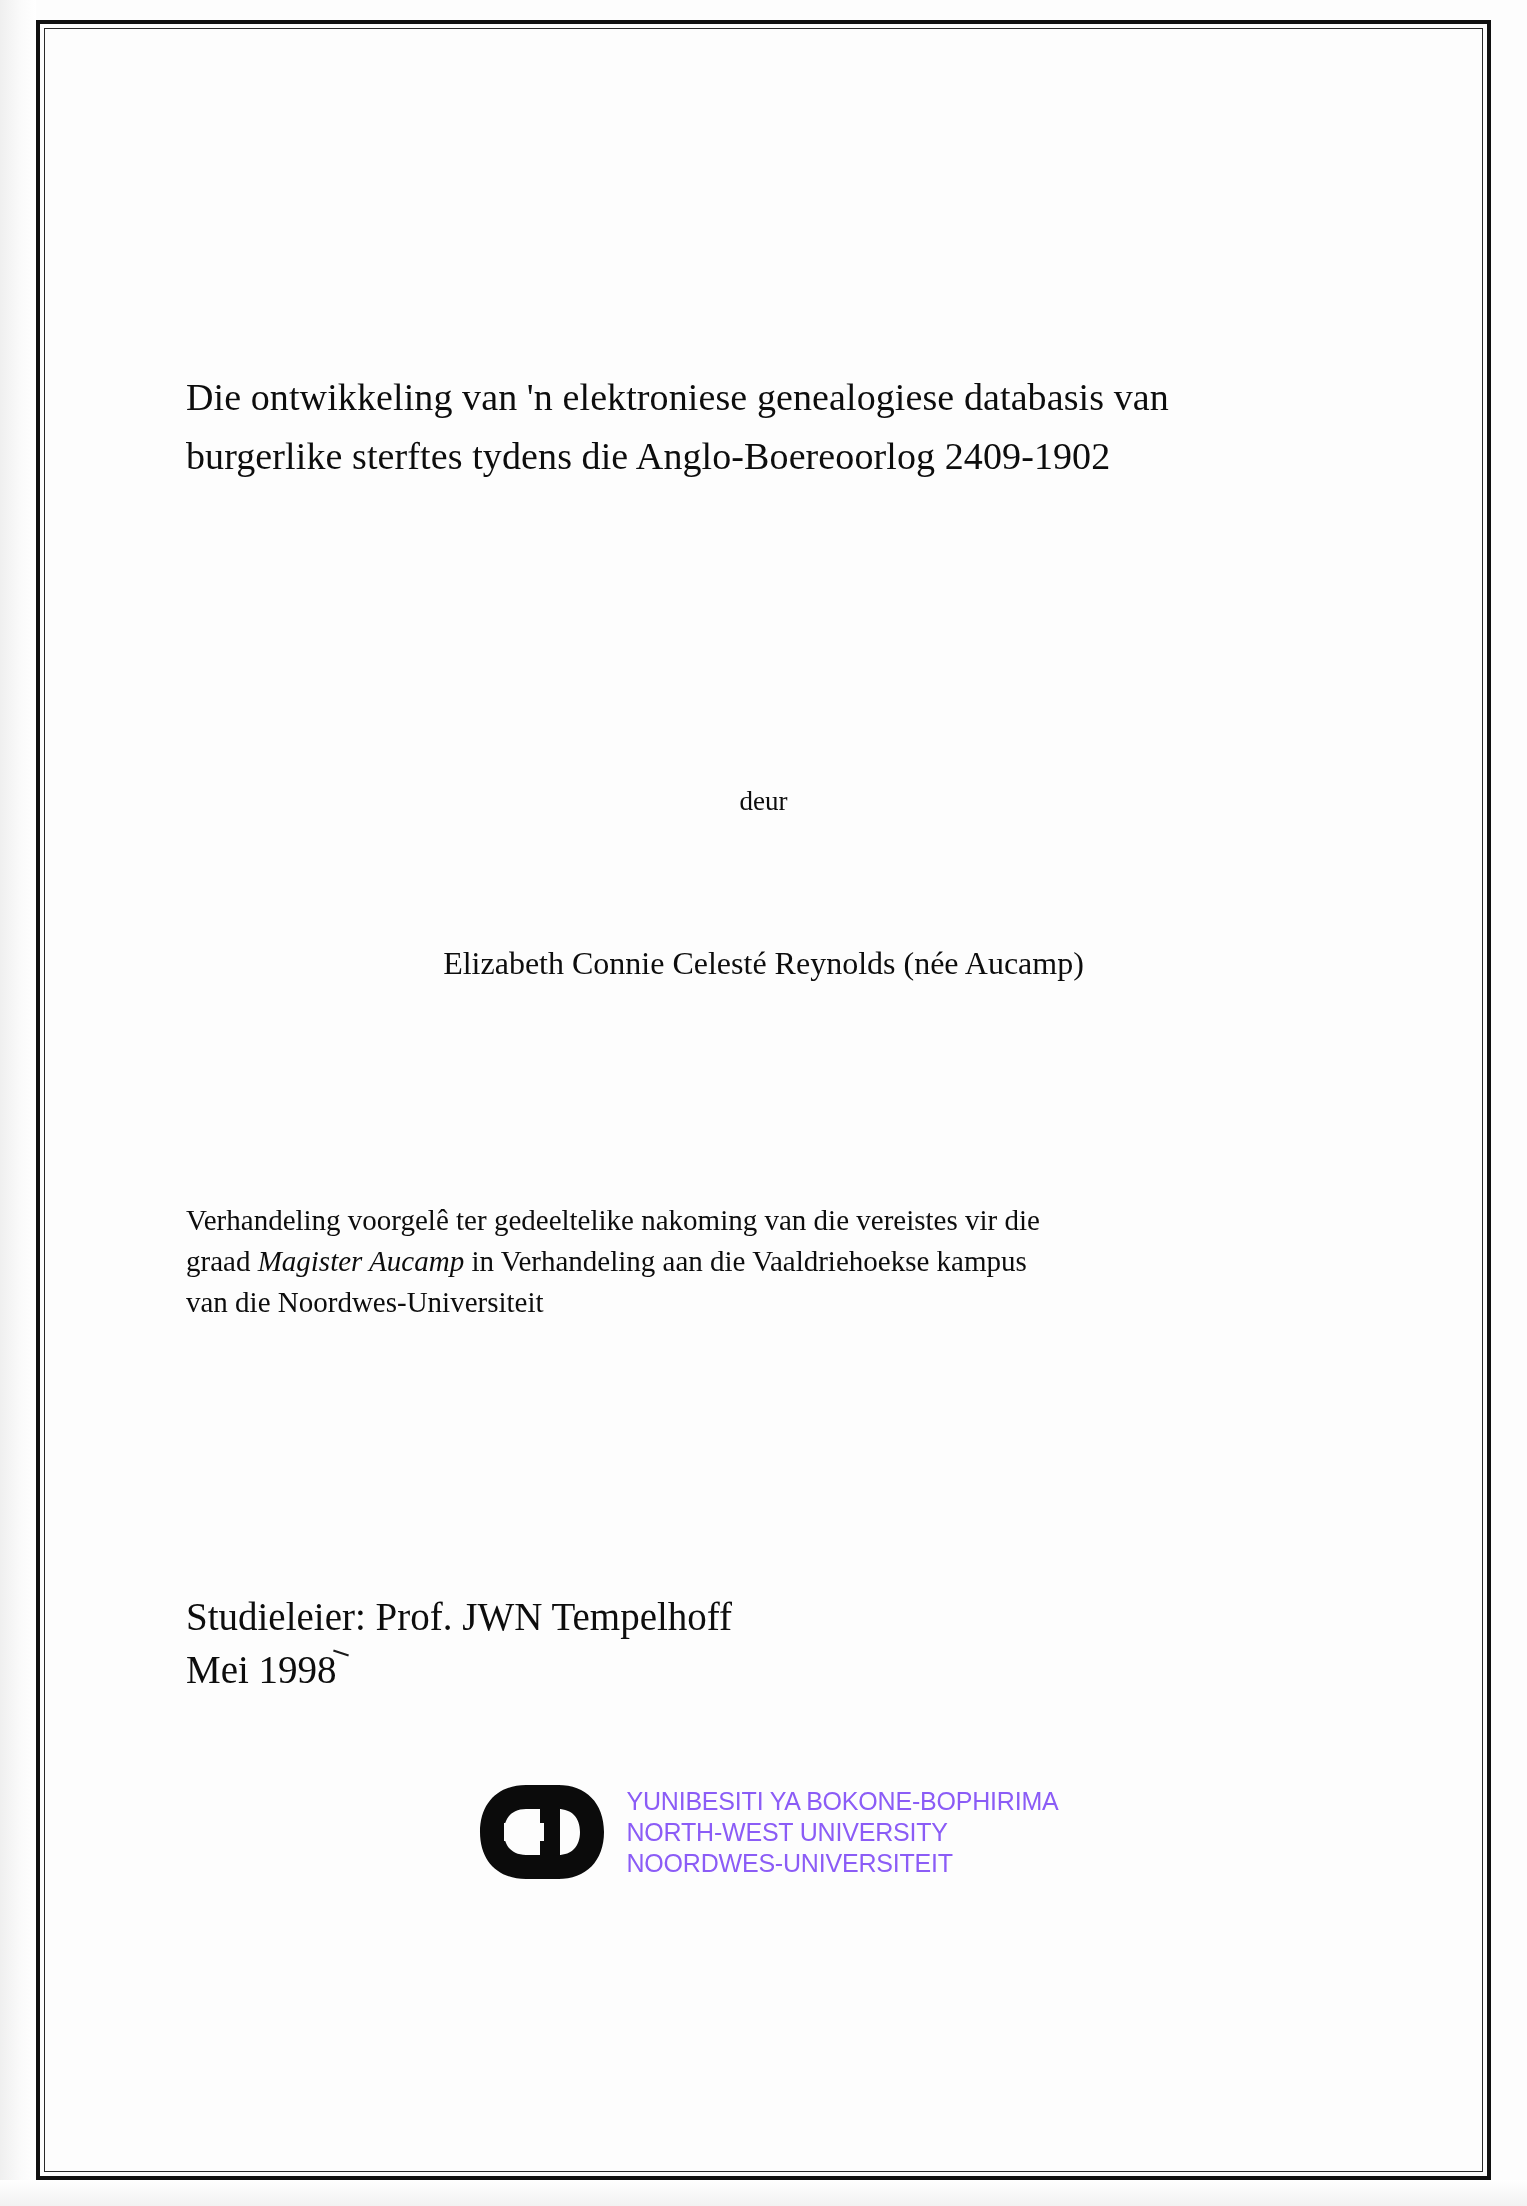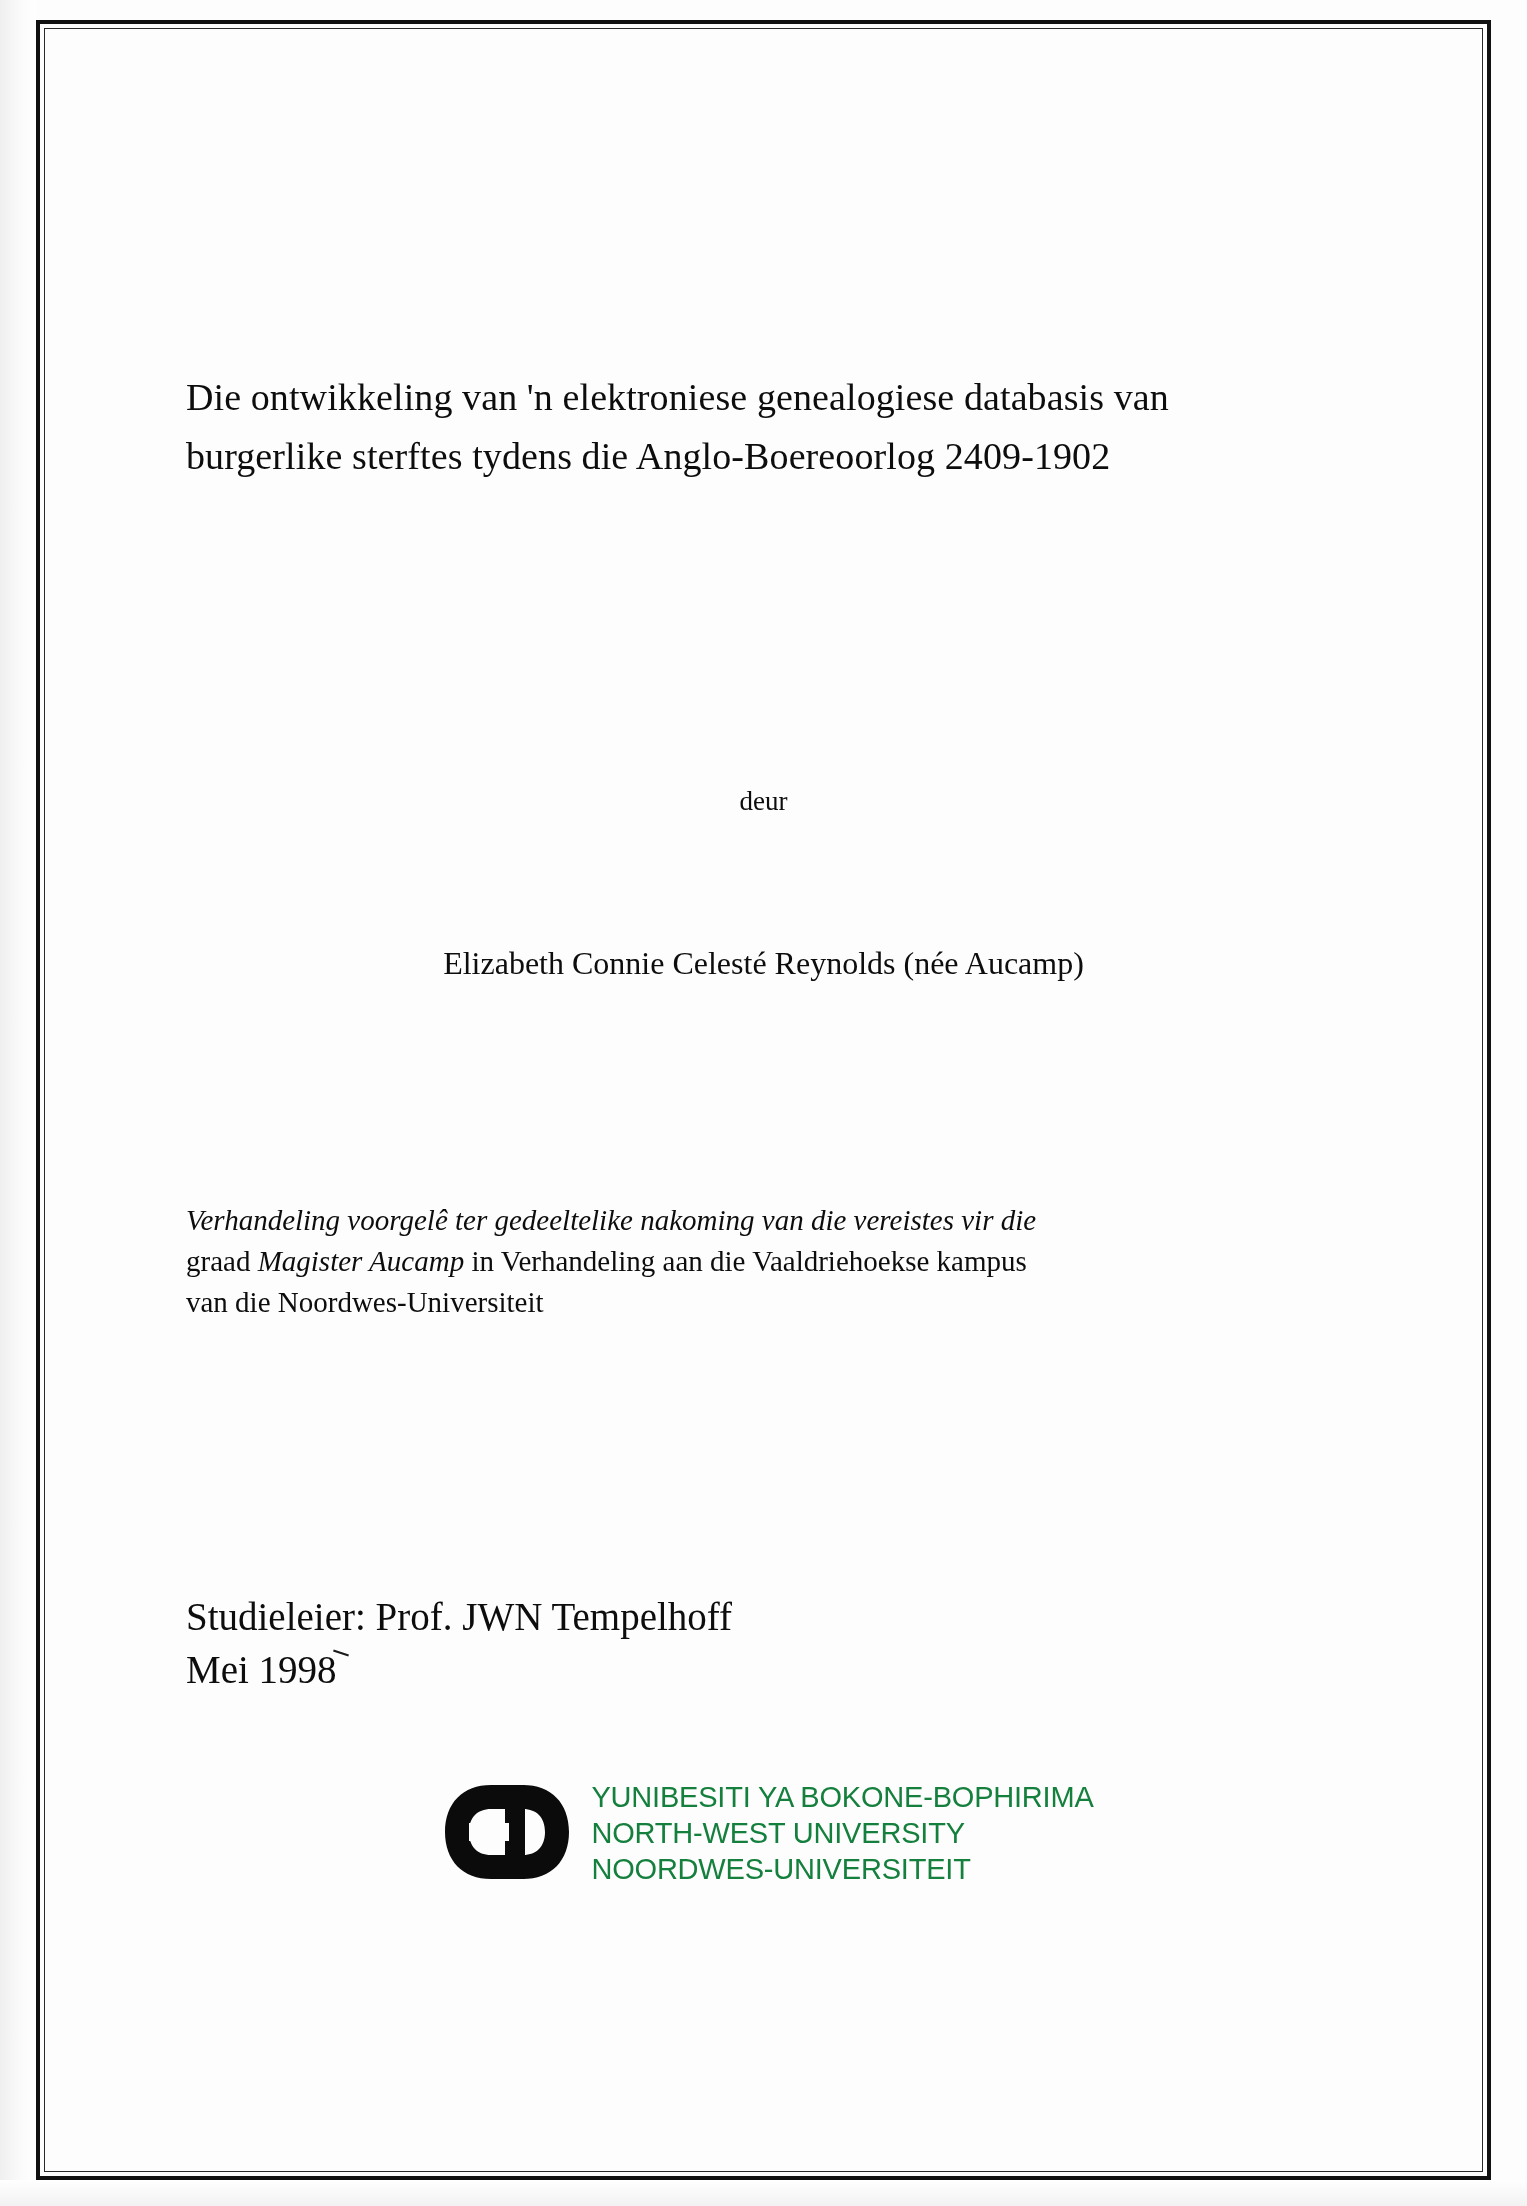--- a/index.html
+++ b/index.html
@@ -89,21 +89,20 @@
   }
 
   .abstract-block {
     margin-top: 218px;
     font-size: 29px;
     line-height: 1.42;
   }
   .abstract-justified {
     text-align: justify;
     text-justify: inter-word;
-    font-style: italic;
   }
   .abstract-line {
     text-align: left;
   }
   .abstract-block em {
     font-style: italic;
   }
 
   .supervisor-block {
     margin-top: 268px;
@@ -133,24 +132,24 @@
     gap: 8px;
   }
   .logo-mark {
     width: 150px;
     height: 110px;
     position: relative;
     flex: 0 0 auto;
   }
   .logo-text {
     font-family: "Liberation Sans", sans-serif;
-    font-size: 29px;
+    font-size: 25px;
     line-height: 1.25;
     letter-spacing: -0.2px;
-    color: #15803d;
+    color: #8b5cf6;
     text-align: left;
     margin-top: 2px;
   }
 </style>
 </head>
 <body>
 
 <div class="page">
 
   <div class="scan-shade-left"></div>

